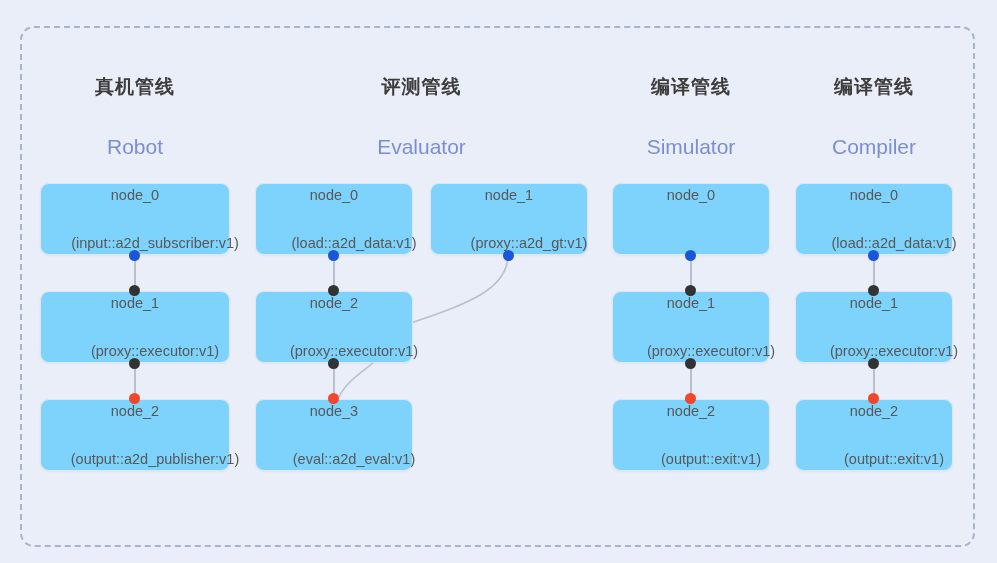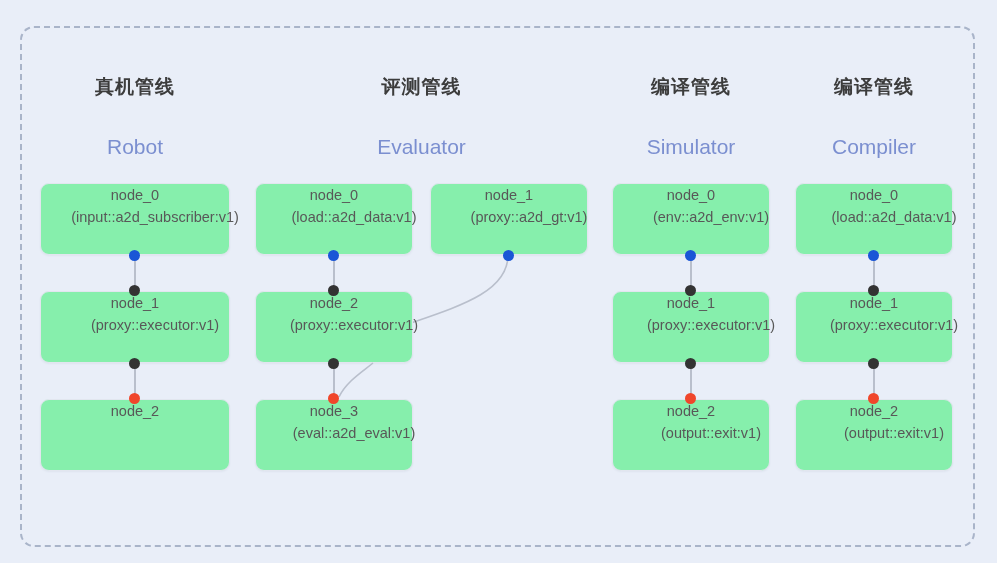--- a/index.html
+++ b/index.html
@@ -41,28 +41,28 @@
     position:absolute;
     width:100%;
     text-align:center;
     top:123px;
     font-size:21px;
     color:#7b8fd0;
     white-space:nowrap;
   }
   .node{
     position:absolute;
-    background:#86efac;
+    background:#7dd3fc;
     border:1px solid #e2e6ef;
     border-radius:9px;
     box-sizing:border-box;
     display:flex;
     flex-direction:column;
     align-items:center;
-    justify-content:flex-start;
+    justify-content:space-between;
     box-shadow:0 1px 2px rgba(80,95,130,0.07);
     z-index:3;
   }
   .node-name{
     font-size:14.5px;
     color:#585858;
     line-height:22px;
     white-space:nowrap;
   }
   .node-type{
@@ -122,20 +122,21 @@
   <div class="node" style="left:40px;top:171px;width:190px;height:72px;">
     <div class="node-name">node_0</div>
     <div class="node-type">(input::a2d_subscriber:v1)</div>
   </div>
   <div class="node" style="left:40px;top:279px;width:190px;height:72px;">
     <div class="node-name">node_1</div>
     <div class="node-type">(proxy::executor:v1)</div>
   </div>
   <div class="node" style="left:40px;top:387px;width:190px;height:72px;">
     <div class="node-name">node_2</div>
+    <div class="node-type">(output::a2d_publisher:v1)</div>
   </div>
   <div class="link" style="left:134px;top:243px;height:36px;"></div>
   <div class="link" style="left:134px;top:351px;height:36px;"></div>
   <div class="dot dot-blue" style="left:129px;top:238px;"></div>
   <div class="dot dot-black" style="left:129px;top:273px;"></div>
   <div class="dot dot-black" style="left:129px;top:346px;"></div>
   <div class="dot dot-red" style="left:129px;top:381px;"></div>
 
   <div class="column" style="left:255px;width:333px;height:437px;">
     <div class="col-title-cn">评测管线</div>
@@ -171,21 +172,20 @@
   <div class="dot dot-black" style="left:328px;top:346px;"></div>
   <div class="dot dot-red" style="left:328px;top:381px;"></div>
 
   <div class="column" style="left:612px;width:158px;height:563px;">
     <div class="col-title-cn">编译管线</div>
     <div class="col-title-en">Simulator</div>
   </div>
 
   <div class="node" style="left:612px;top:171px;width:158px;height:72px;">
     <div class="node-name">node_0</div>
-    <div class="node-type">(env::a2d_env:v1)</div>
   </div>
   <div class="node" style="left:612px;top:279px;width:158px;height:72px;">
     <div class="node-name">node_1</div>
     <div class="node-type">(proxy::executor:v1)</div>
   </div>
   <div class="node" style="left:612px;top:387px;width:158px;height:72px;">
     <div class="node-name">node_2</div>
     <div class="node-type">(output::exit:v1)</div>
   </div>
   <div class="link" style="left:690px;top:243px;height:36px;"></div>

